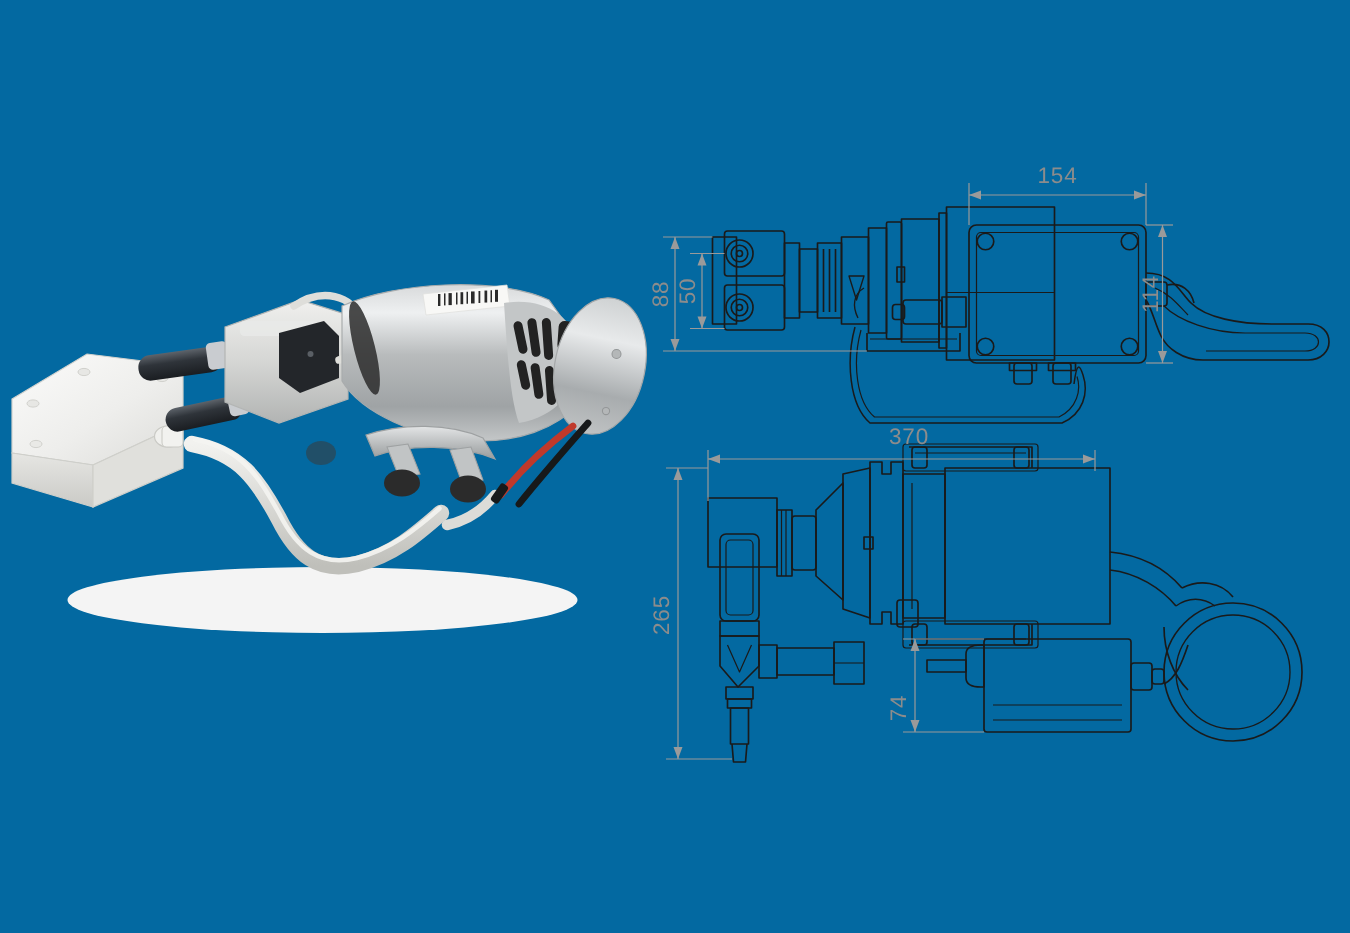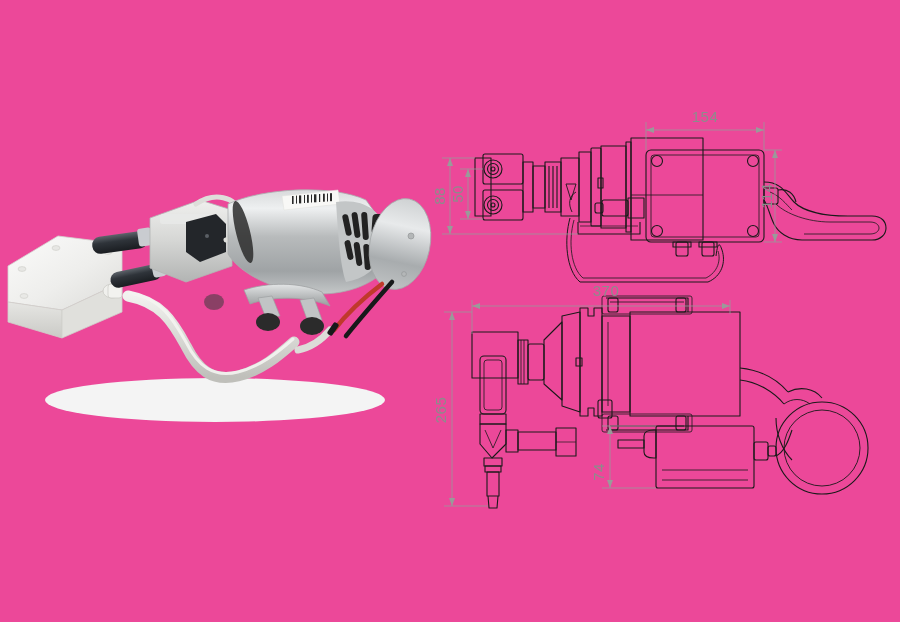--- a/index.html
+++ b/index.html
@@ -12,21 +12,21 @@
     width: 900px;
     height: 622px;
     overflow: hidden;
     font-family: "Liberation Sans", sans-serif;
     position: relative;
   }
   #page {
     position: relative;
     width: 900px;
     height: 622px;
-    background: #ec4899;
+    background: #0369a1;
   }
   .panel {
     position: absolute;
   }
   #photo-panel {
     left: 0px;
     top: 170px;
     width: 440px;
     height: 290px;
   }

